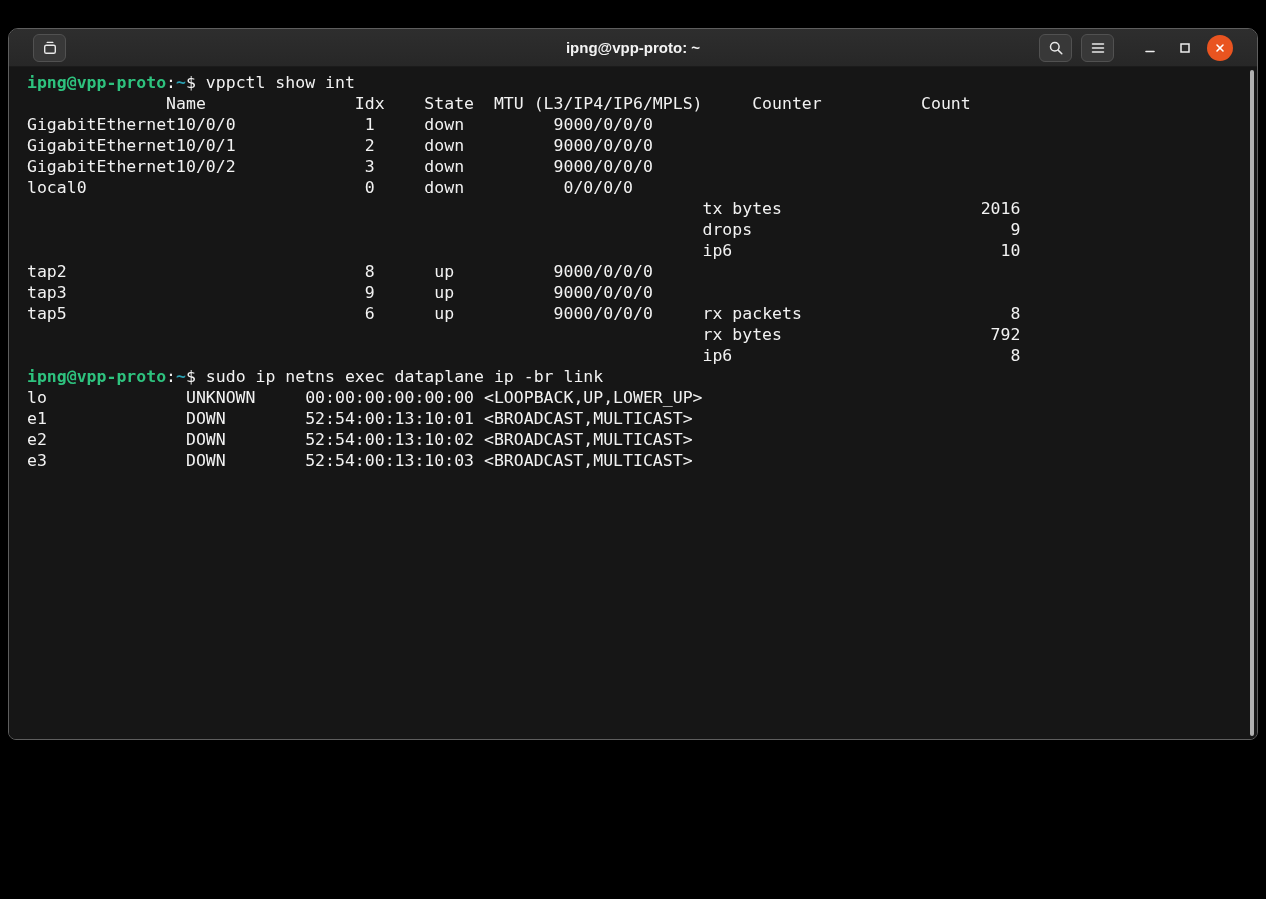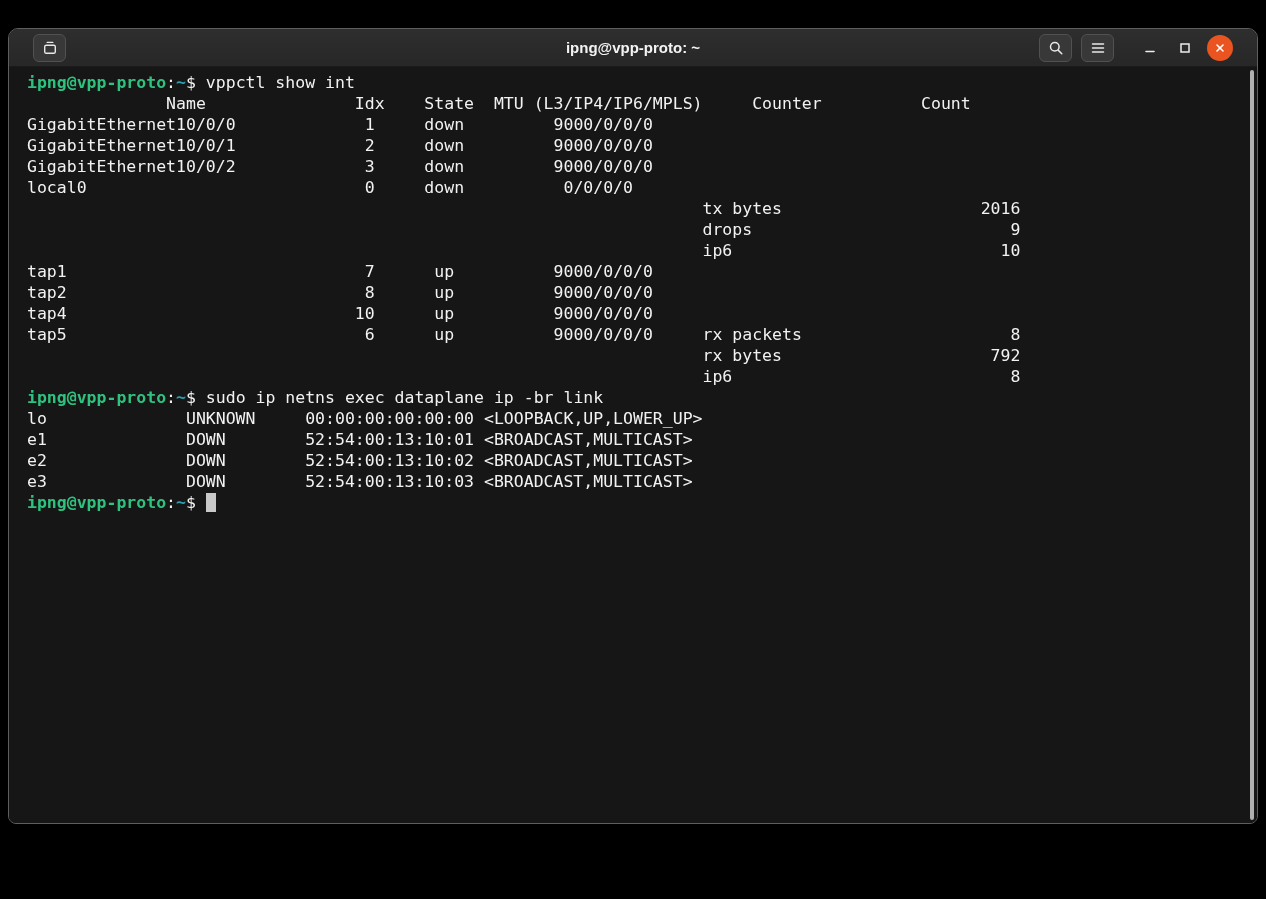--- a/index.html
+++ b/index.html
@@ -5,21 +5,21 @@
   * { box-sizing: border-box; margin: 0; padding: 0; }
   html, body {
     width: 1266px; height: 899px;
     background: #000;
     overflow: hidden;
   }
   .screen { position: relative; width: 1266px; height: 899px; background: #000; }
 
   .window {
     position: absolute; left: 8px; top: 28px;
-    width: 1250px; height: 796px;
+    width: 1250px; height: 712px;
     border: 1px solid var(--window-border, #5e5e5e);
     border-radius: 10px 10px 8px 8px;
     overflow: hidden;
     display: flex; flex-direction: column;
     background: var(--terminal-bg, #161616);
     box-shadow: 0 12px 34px rgba(0,0,0,.65);
   }
 
   .titlebar {
     flex: none; height: 38px;
@@ -132,30 +132,28 @@
       <div class="term-content">
           <div class="tline"><span class="c-user">ipng@vpp-proto</span><span>:</span><span class="c-path">~</span><span>$ </span><span>vppctl show int</span></div>
           <div class="tline"><span>              Name</span><span>               Idx</span><span>    State</span><span>  MTU (L3/IP4/IP6/MPLS)</span><span>     Counter</span><span>          Count</span></div>
           <div class="tline"><span>GigabitEthernet10/0/0</span><span>             1</span><span>     down</span><span>         9000/0/0/0</span></div>
           <div class="tline"><span>GigabitEthernet10/0/1</span><span>             2</span><span>     down</span><span>         9000/0/0/0</span></div>
           <div class="tline"><span>GigabitEthernet10/0/2</span><span>             3</span><span>     down</span><span>         9000/0/0/0</span></div>
           <div class="tline"><span>local0</span><span>                            0</span><span>     down</span><span>          0/0/0/0</span></div>
           <div class="tline"><span>                                                                    tx bytes</span><span>                    2016</span></div>
           <div class="tline"><span>                                                                    drops</span><span>                          9</span></div>
           <div class="tline"><span>                                                                    ip6</span><span>                           10</span></div>
-          <div class="tline"><span>tap1</span><span>                              7</span><span>      up</span><span>          9000/0/0/0</span></div>
           <div class="tline"><span>tap2</span><span>                              8</span><span>      up</span><span>          9000/0/0/0</span></div>
-          <div class="tline"><span>tap4</span><span>                             10</span><span>      up</span><span>          9000/0/0/0</span></div>
+          <div class="tline"><span>tap3</span><span>                              9</span><span>      up</span><span>          9000/0/0/0</span></div>
           <div class="tline"><span>tap5</span><span>                              6</span><span>      up</span><span>          9000/0/0/0</span><span>     rx packets</span><span>                     8</span></div>
           <div class="tline"><span>                                                                    rx bytes</span><span>                     792</span></div>
           <div class="tline"><span>                                                                    ip6</span><span>                            8</span></div>
           <div class="tline"><span class="c-user">ipng@vpp-proto</span><span>:</span><span class="c-path">~</span><span>$ </span><span>sudo ip netns exec dataplane ip -br link</span></div>
           <div class="tline"><span>lo</span><span>              UNKNOWN</span><span>     00:00:00:00:00:00 &lt;LOOPBACK,UP,LOWER_UP&gt;</span></div>
           <div class="tline"><span>e1</span><span>              DOWN</span><span>        52:54:00:13:10:01 &lt;BROADCAST,MULTICAST&gt;</span></div>
           <div class="tline"><span>e2</span><span>              DOWN</span><span>        52:54:00:13:10:02 &lt;BROADCAST,MULTICAST&gt;</span></div>
           <div class="tline"><span>e3</span><span>              DOWN</span><span>        52:54:00:13:10:03 &lt;BROADCAST,MULTICAST&gt;</span></div>
-          <div class="tline"><span class="c-user">ipng@vpp-proto</span><span>:</span><span class="c-path">~</span><span>$ </span><span class="cursor"></span></div>
         </div>
       <div class="scrollbar"></div>
     </div>
 
   </div>
 </div>
 
 </body></html>

